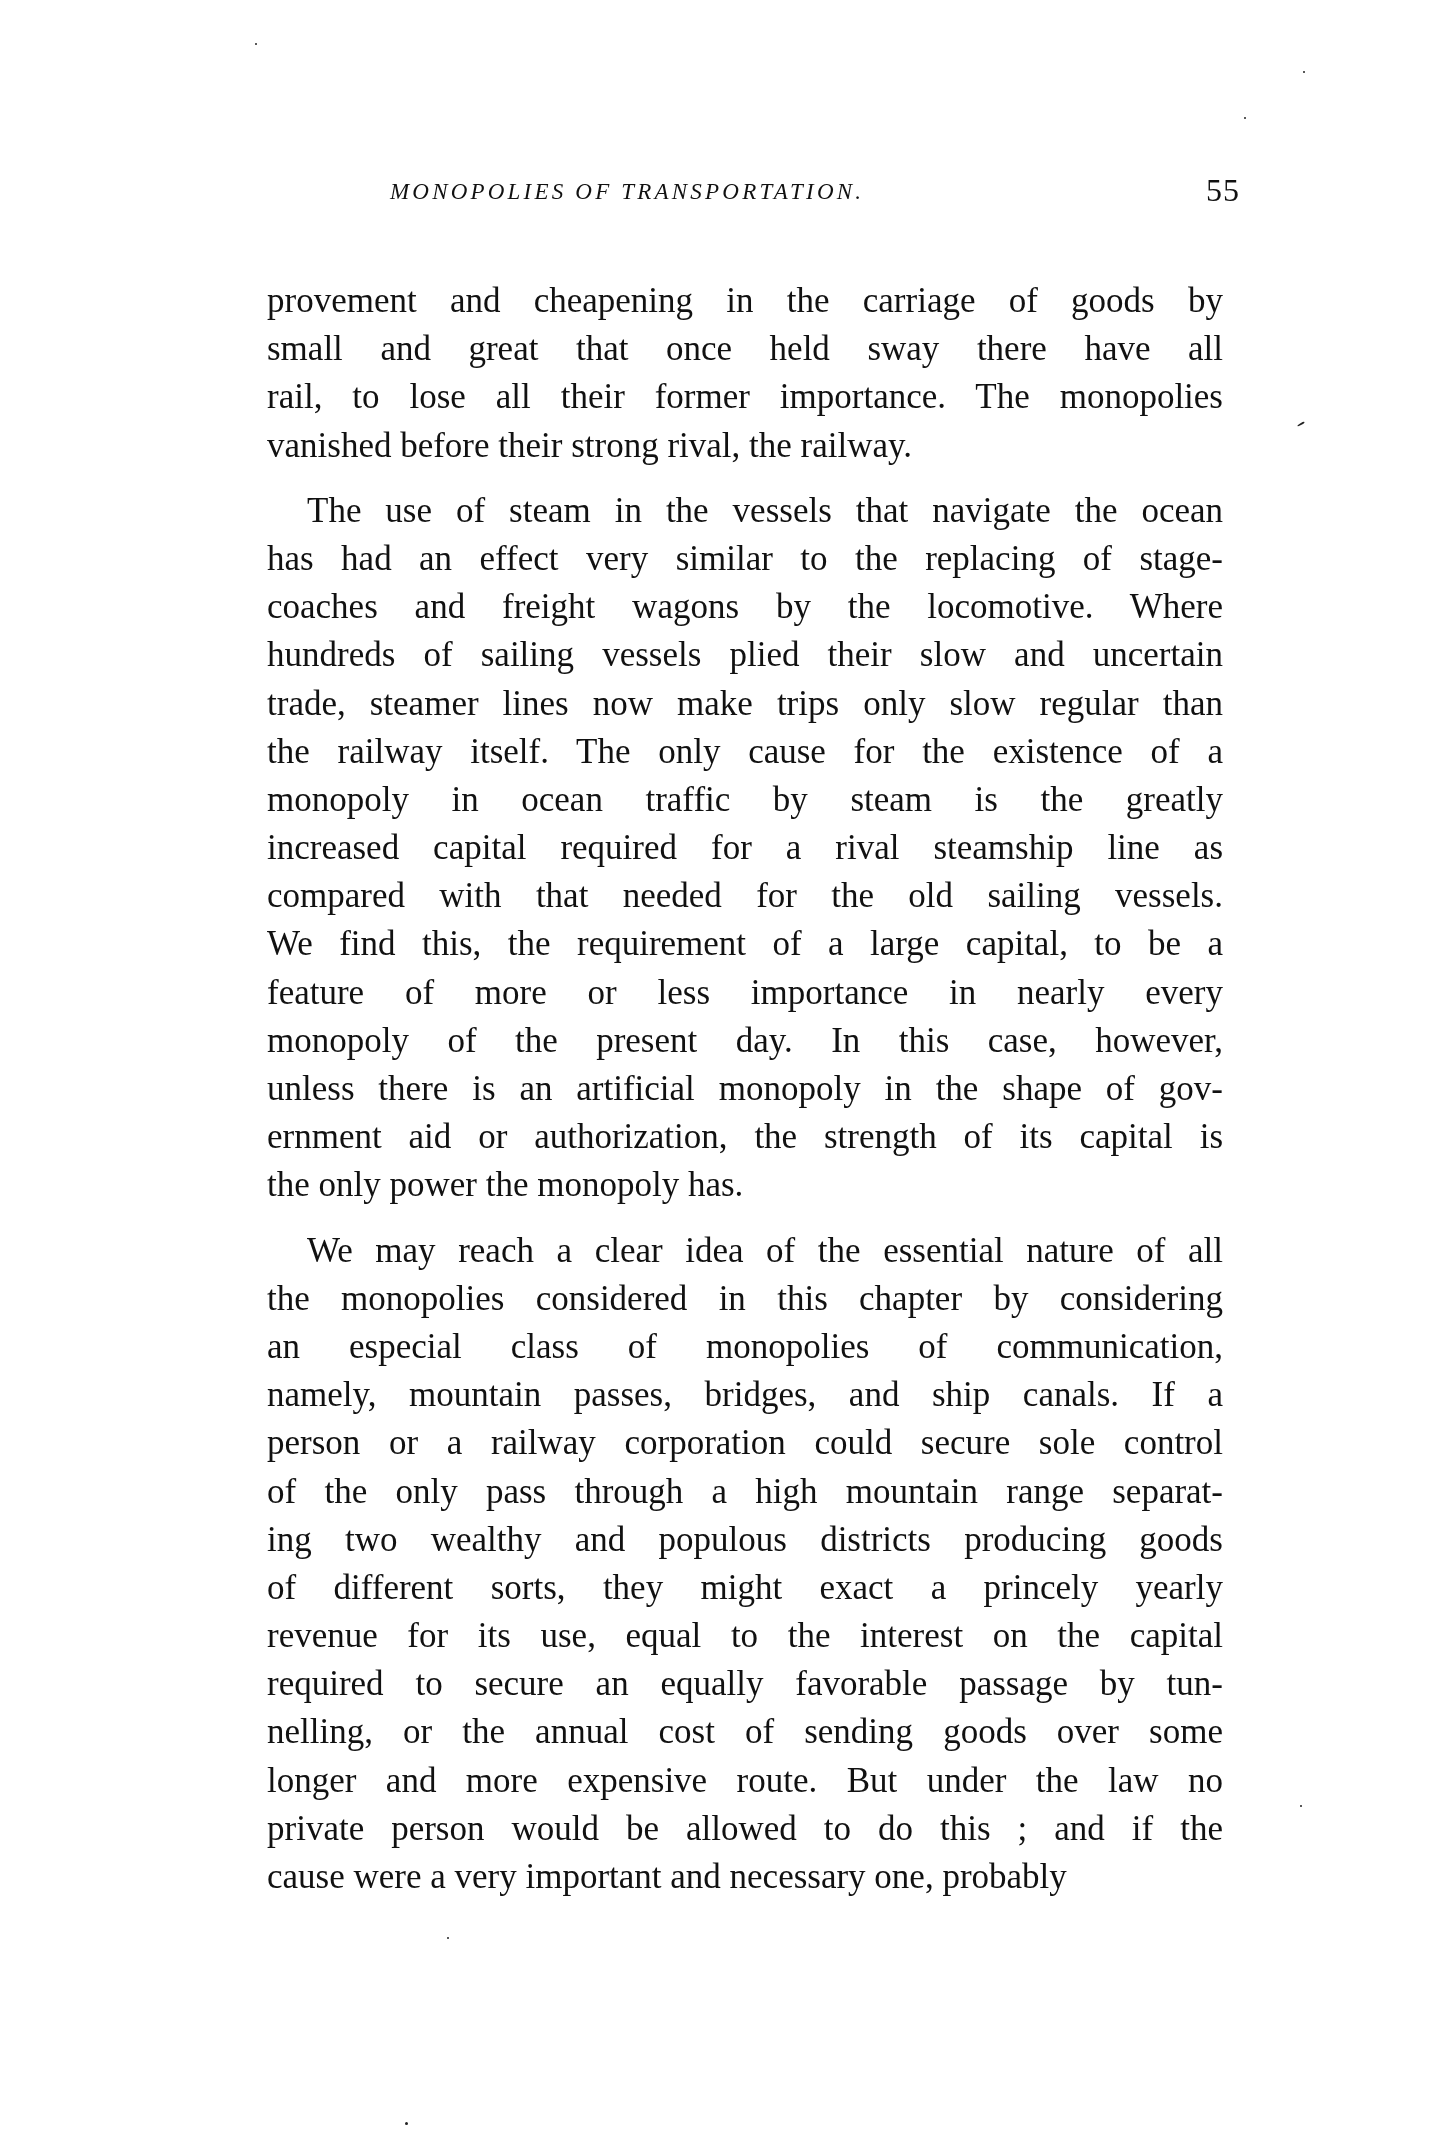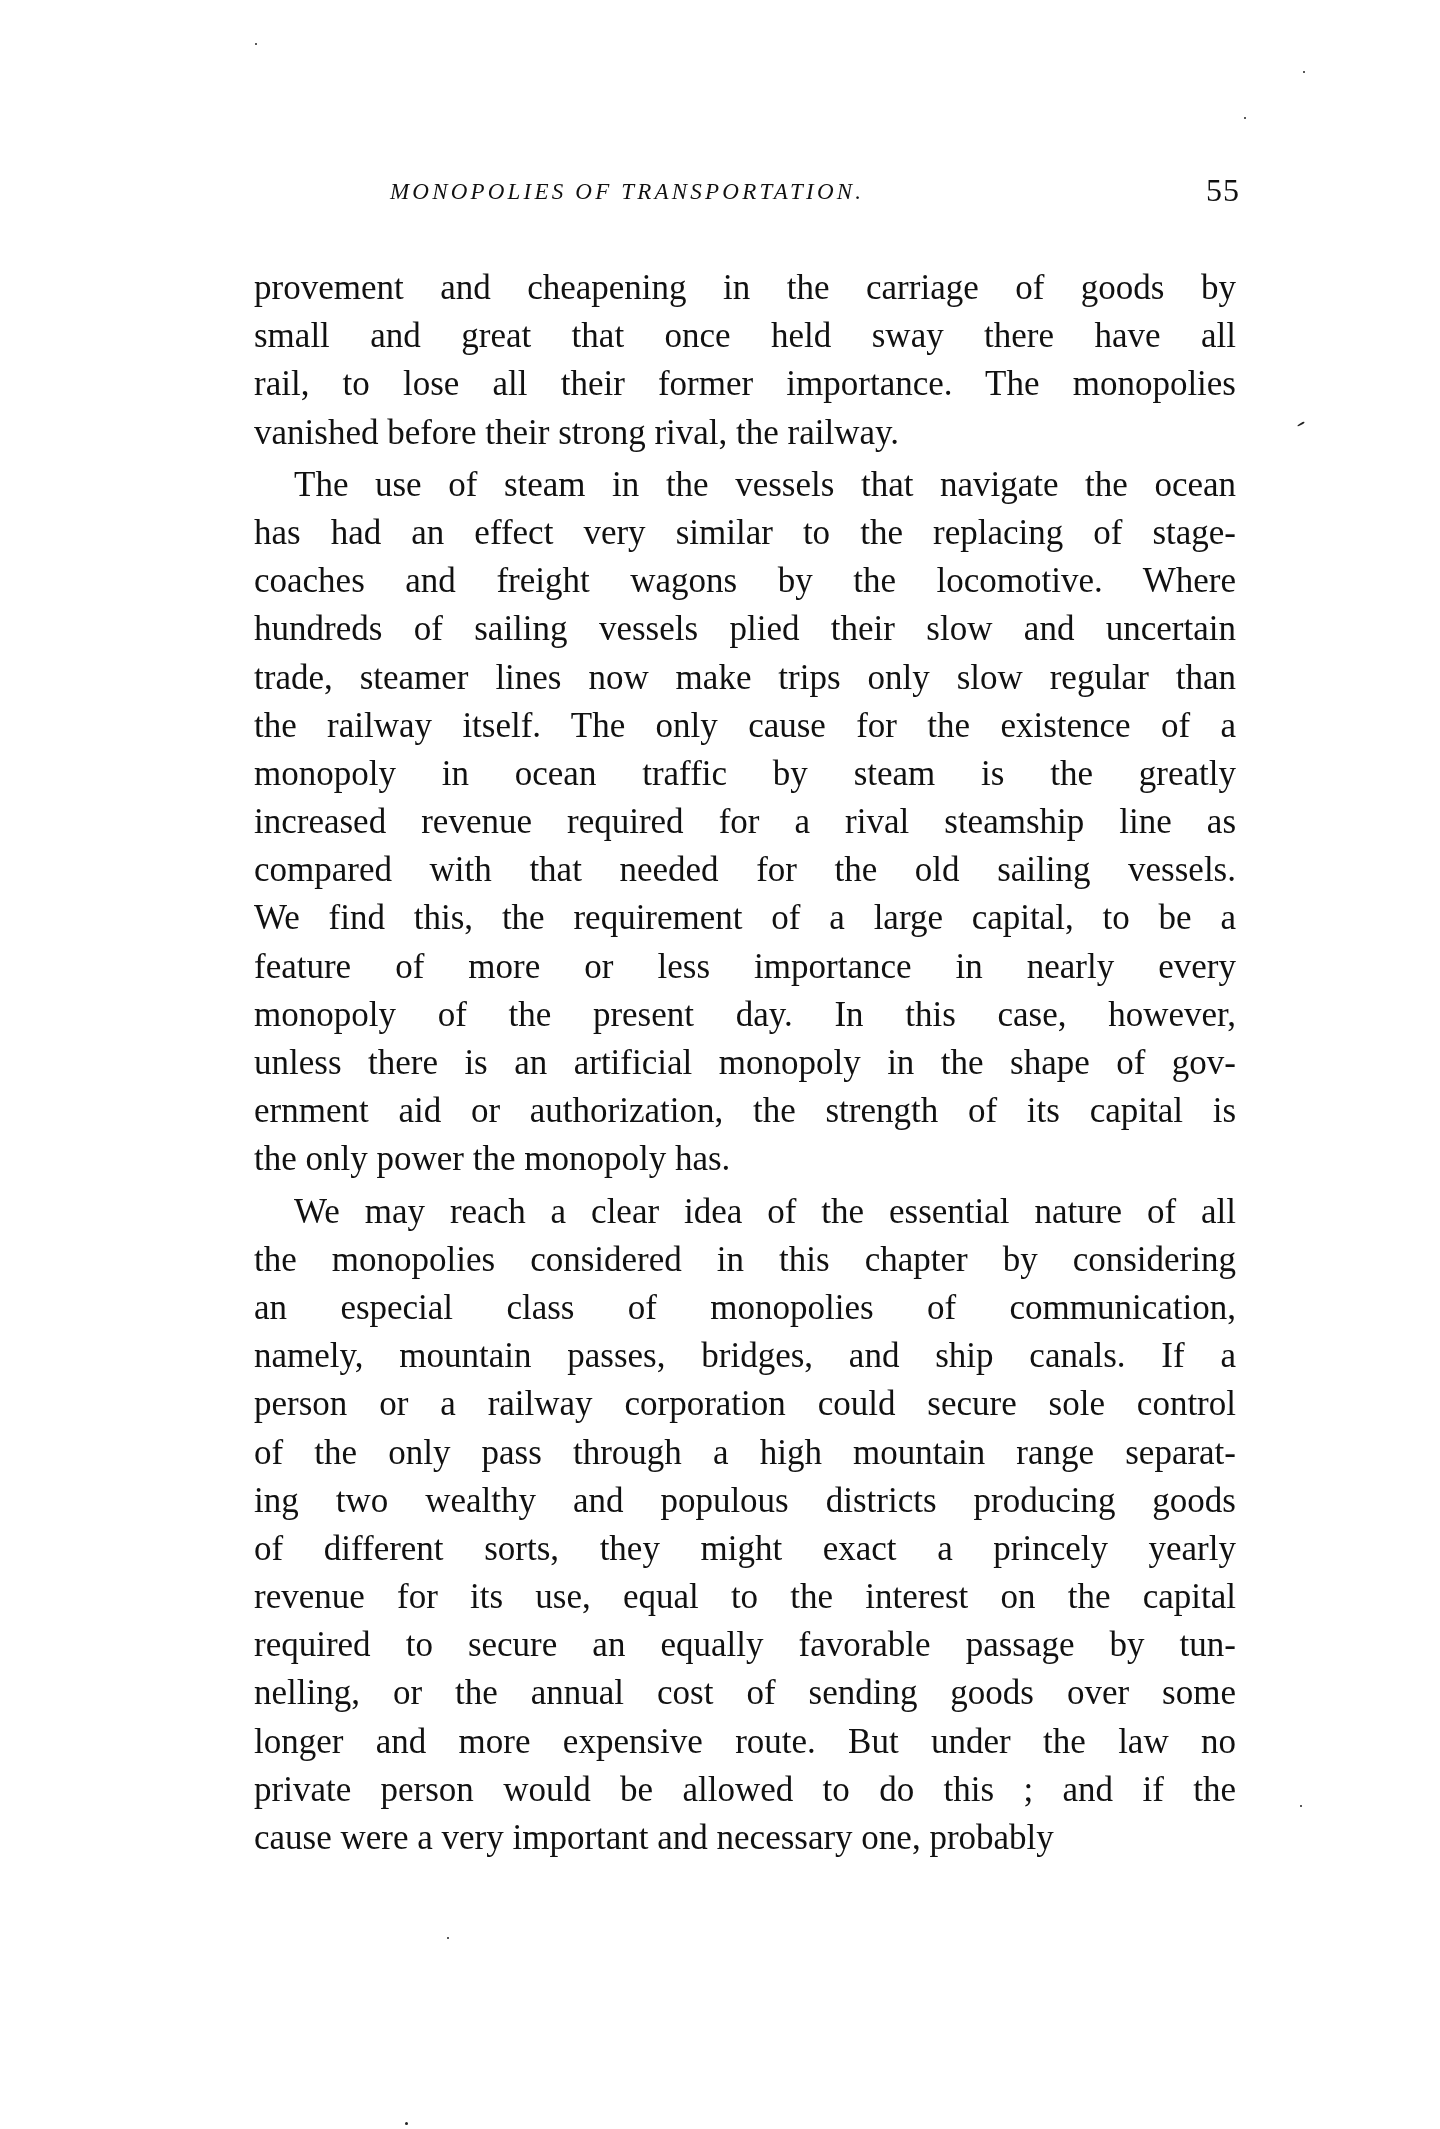--- a/index.html
+++ b/index.html
@@ -50,21 +50,21 @@
   }
   .body-text {
     position: absolute;
     left: 250px;
     top: 260px;
     width: 990px;
     font-family: "Liberation Serif", "DejaVu Serif", serif;
     font-size: 35px;
     line-height: 48.2px;
   }
-  .paragraph { margin: 4px; }
+  .paragraph { margin: 17px; }
   .line {
     display: block;
     height: 48.2px;
     white-space: nowrap;
     text-align: justify;
     text-align-last: justify;
     overflow: visible;
   }
   .line.first { padding-left: 40px; }
   .line.last { text-align-last: left; }
@@ -92,21 +92,21 @@
         <span class="line last">vanished before their strong rival, the railway.</span>
       </p>
     <p class="paragraph">
         <span class="line first">The use of steam in the vessels that navigate the ocean</span>
         <span class="line">has had an effect very similar to the replacing of stage-</span>
         <span class="line">coaches and freight wagons by the locomotive.  Where</span>
         <span class="line">hundreds of sailing vessels plied their slow and uncertain</span>
         <span class="line">trade, steamer lines now make trips only slow regular than</span>
         <span class="line">the railway itself.  The only cause for the existence of a</span>
         <span class="line">monopoly in ocean traffic by steam is the greatly</span>
-        <span class="line">increased revenue required for a rival steamship line as</span>
+        <span class="line">increased capital required for a rival steamship line as</span>
         <span class="line">compared with that needed for the old sailing vessels.</span>
         <span class="line">We find this, the requirement of a large capital, to be a</span>
         <span class="line">feature of more or less importance in nearly every</span>
         <span class="line">monopoly of the present day.  In this case, however,</span>
         <span class="line">unless there is an artificial monopoly in the shape of gov-</span>
         <span class="line">ernment aid or authorization, the strength of its capital is</span>
         <span class="line last">the only power the monopoly has.</span>
       </p>
     <p class="paragraph">
         <span class="line first">We may reach a clear idea of the essential nature of all</span>

